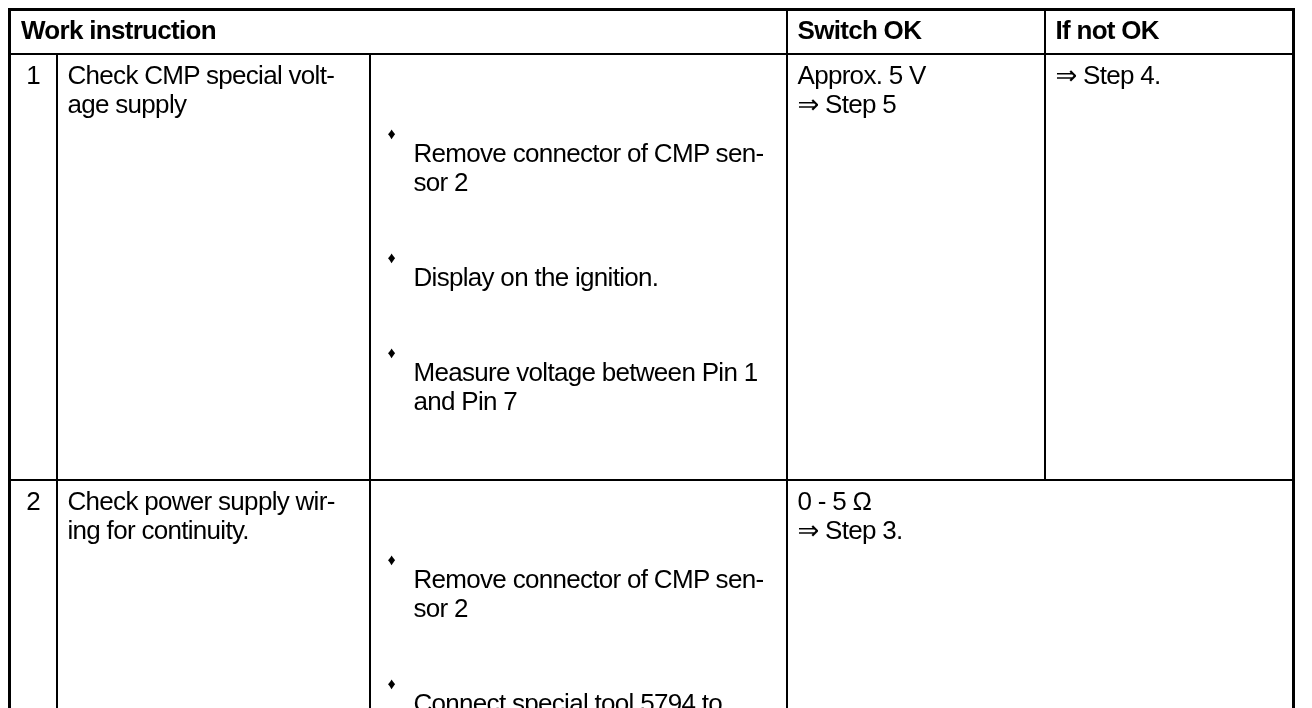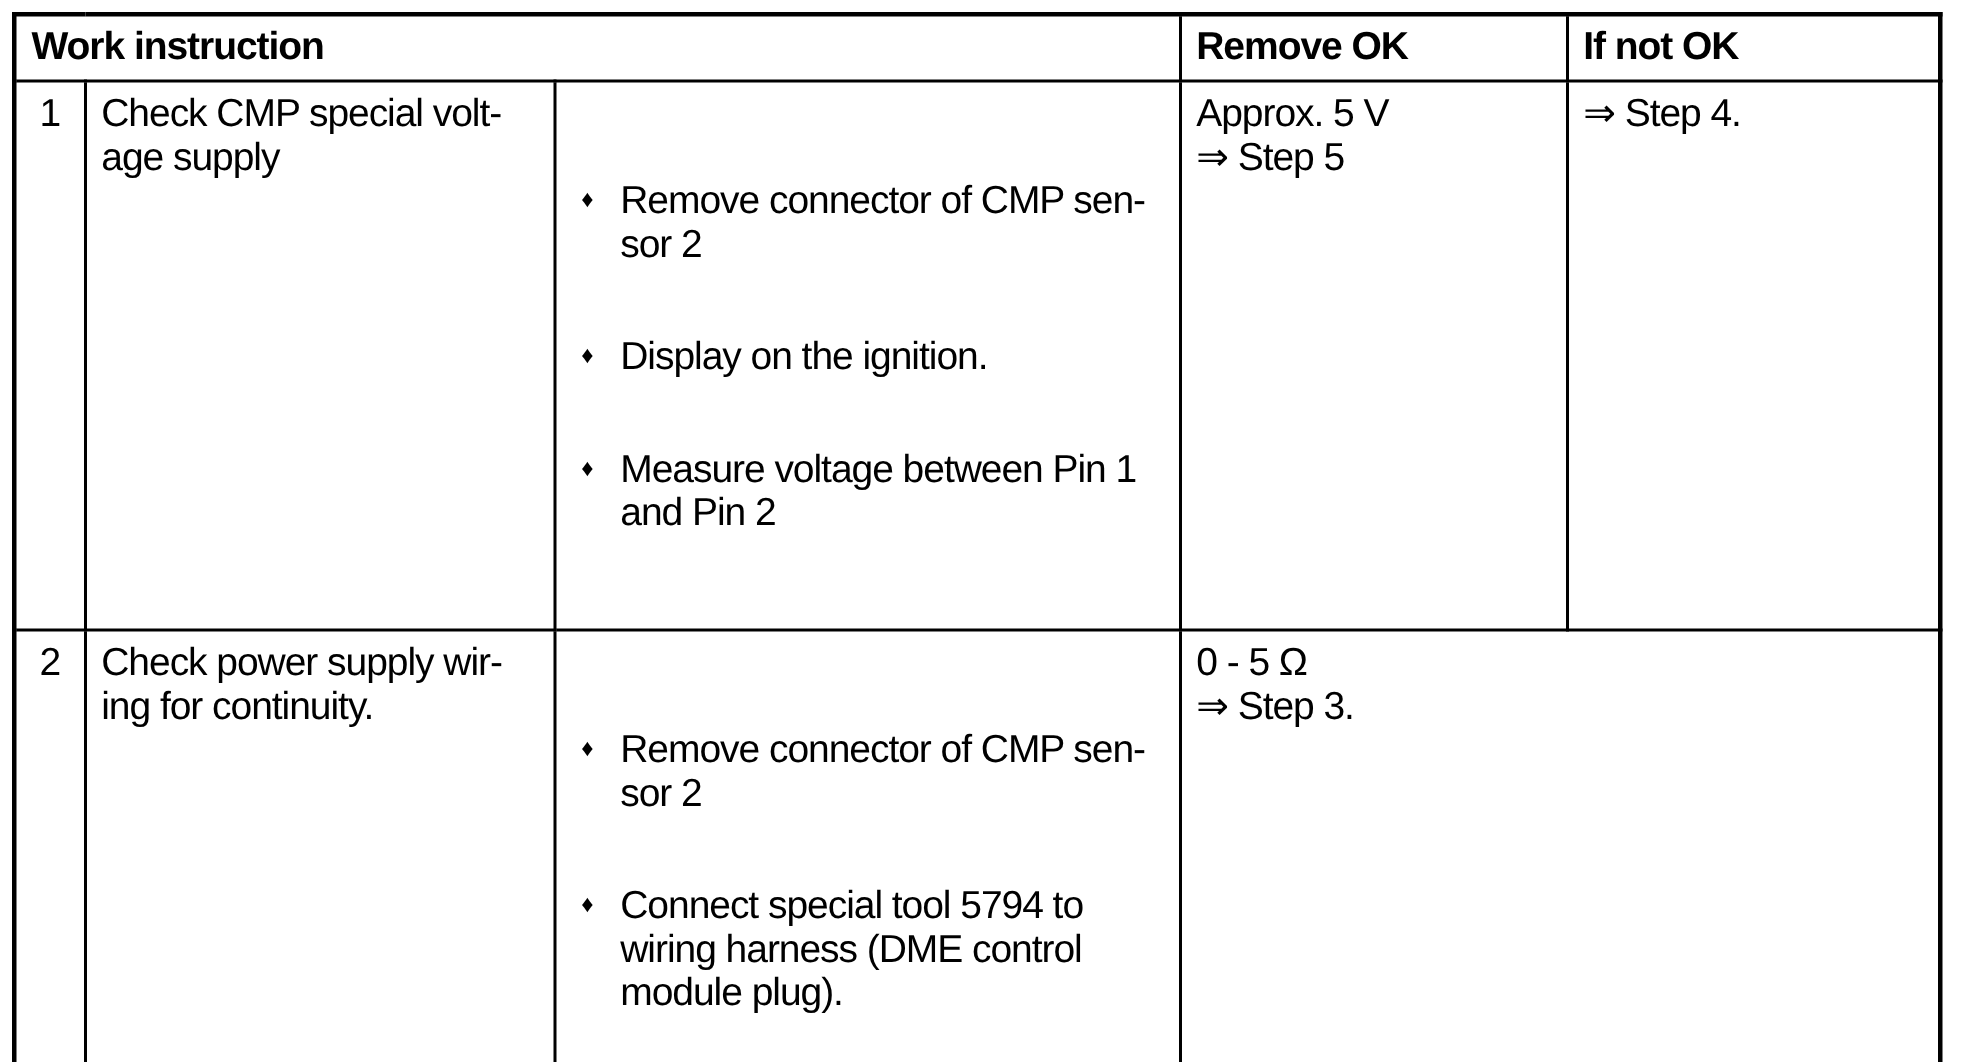--- a/index.html
+++ b/index.html
@@ -57,40 +57,41 @@
     flex: 0 0 32px;
     width: 32px;
     font-size: 16px;
     line-height: 29px;
     padding-left: 6px;
     white-space: normal;
   }
   .action-text {
     flex: 1 1 auto;
     white-space: pre-line;
+    margin-top: 20px;
   }
   td.actions-cell { padding-left: 11px; }
 </style>
 </head>
 <body>
 
 <div class="page">
   <table class="proc">
     <colgroup>
       <col style="width:47px">
       <col style="width:313px">
       <col style="width:417px">
       <col style="width:258px">
       <col style="width:249px">
     </colgroup>
 
     <tbody>
         <tr style="height:44px">
       <th colspan="3">Work instruction</th>
-      <th>Remove OK</th>
+      <th>Switch OK</th>
       <th>If not OK</th>
     </tr>
 
     <tr style="height:196px">
       <td class="step-cell">1</td>
       <td>Check CMP special volt-
 age supply</td>
       <td class="actions-cell">
         <ul class="actions">
           <li>
@@ -98,21 +99,21 @@
             <span class="action-text">Remove connector of CMP sen-
 sor 2</span>
           </li>
           <li>
             <span class="bullet">♦</span>
             <span class="action-text">Display on the ignition.</span>
           </li>
           <li>
             <span class="bullet">♦</span>
             <span class="action-text">Measure voltage between Pin 1
-and Pin 2</span>
+and Pin 7</span>
           </li>
         </ul>
       </td>
       <td>Approx. 5 V
 ⇒ Step 5</td>
       <td>⇒ Step 4.</td>
     </tr>
 
     <tr style="height:400px">
       <td class="step-cell">2</td>

